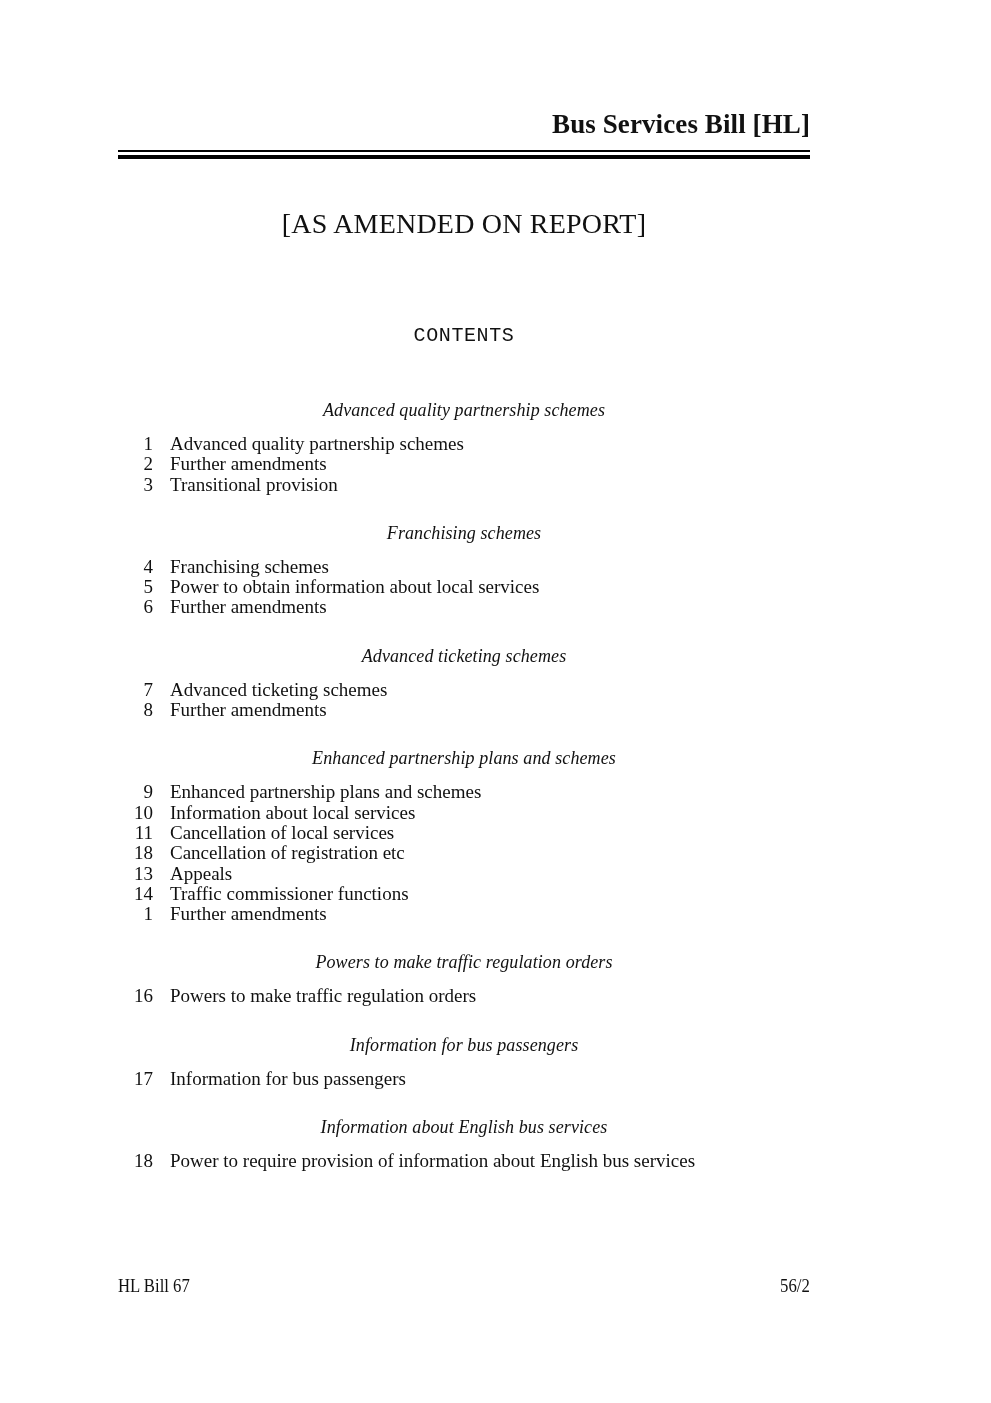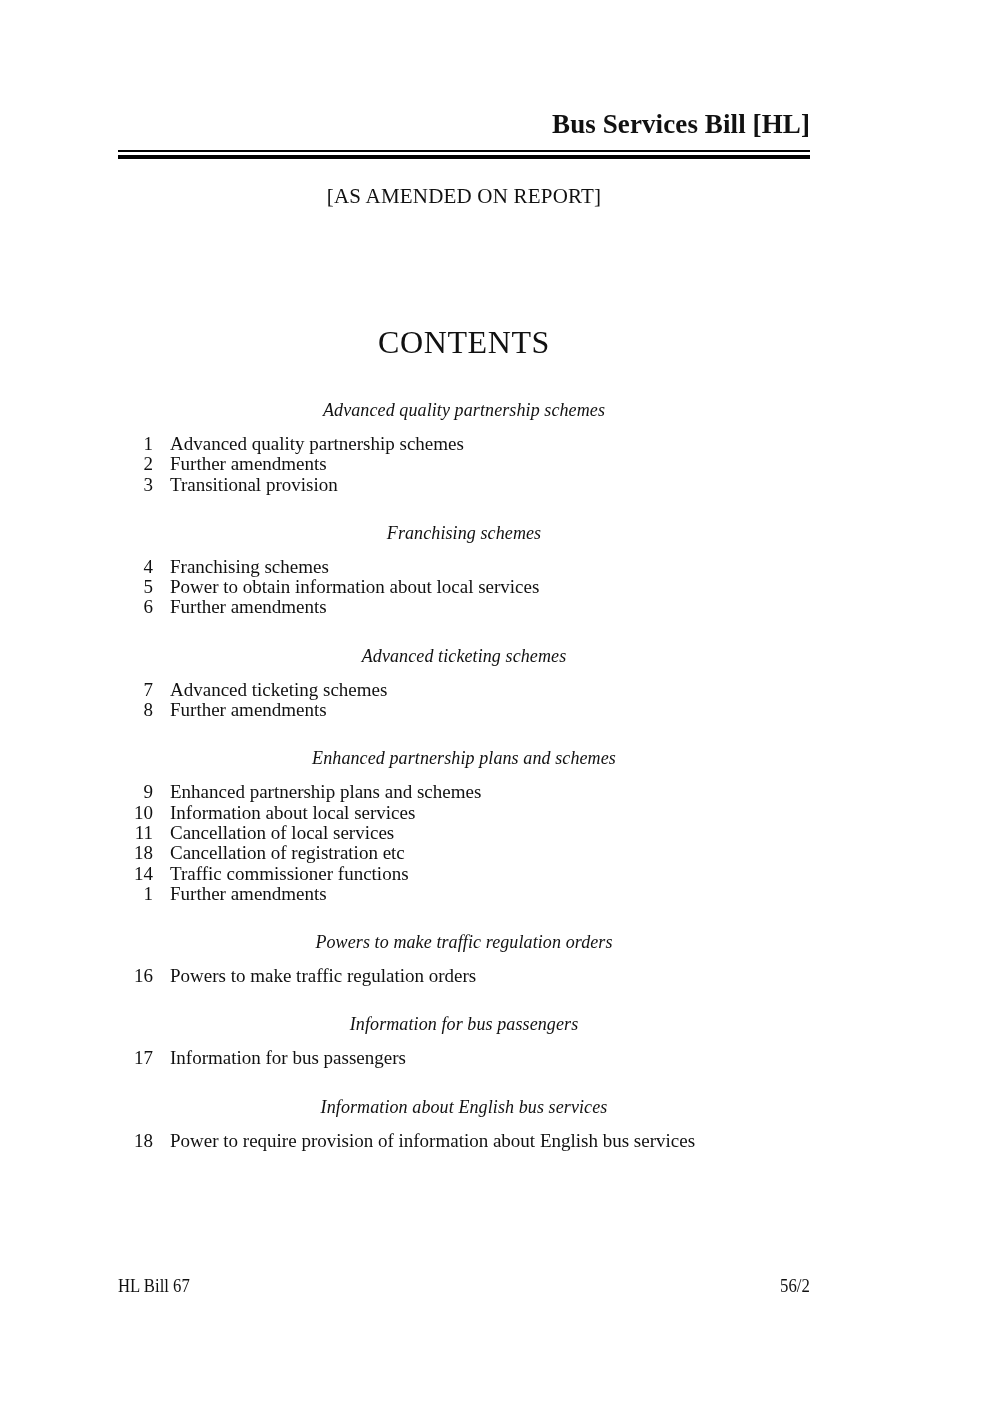--- a/index.html
+++ b/index.html
@@ -65,36 +65,37 @@
     left: 0; top: 5px;
     width: 692px;
     height: 4px;
     background: #000000;
   }
 
   
   .amend-note {
     position: absolute;
     left: 0;
-    top: 184px;
+    top: 208px;
     width: 692px;
     text-align: center;
-    font-size: 21px;
+    font-size: 28px;
     letter-spacing: 0.2px;
   }
 
   
   .contents-heading {
     position: absolute;
     left: 0;
     top: 324px;
     width: 692px;
     text-align: center;
-    font-size: 32px;
+    font-size: 20px;
     letter-spacing: 0.6px;
+    font-family: Liberation Mono, monospace;
   }
 
   
   .toc {
     position: absolute;
     left: 0;
     top: 400px;
     width: 692px;
   }
 
@@ -236,20 +237,24 @@
             </li>
             <li class="toc-item">
               <span class="toc-num">11</span>
               <span class="toc-label">Cancellation of local services</span>
             </li>
             <li class="toc-item">
               <span class="toc-num">18</span>
               <span class="toc-label">Cancellation of registration etc</span>
             </li>
             <li class="toc-item">
+              <span class="toc-num">13</span>
+              <span class="toc-label">Appeals</span>
+            </li>
+            <li class="toc-item">
               <span class="toc-num">14</span>
               <span class="toc-label">Traffic commissioner functions</span>
             </li>
             <li class="toc-item">
               <span class="toc-num">1</span>
               <span class="toc-label">Further amendments</span>
             </li>
           </ul>
         </div>
         <div class="toc-group">

